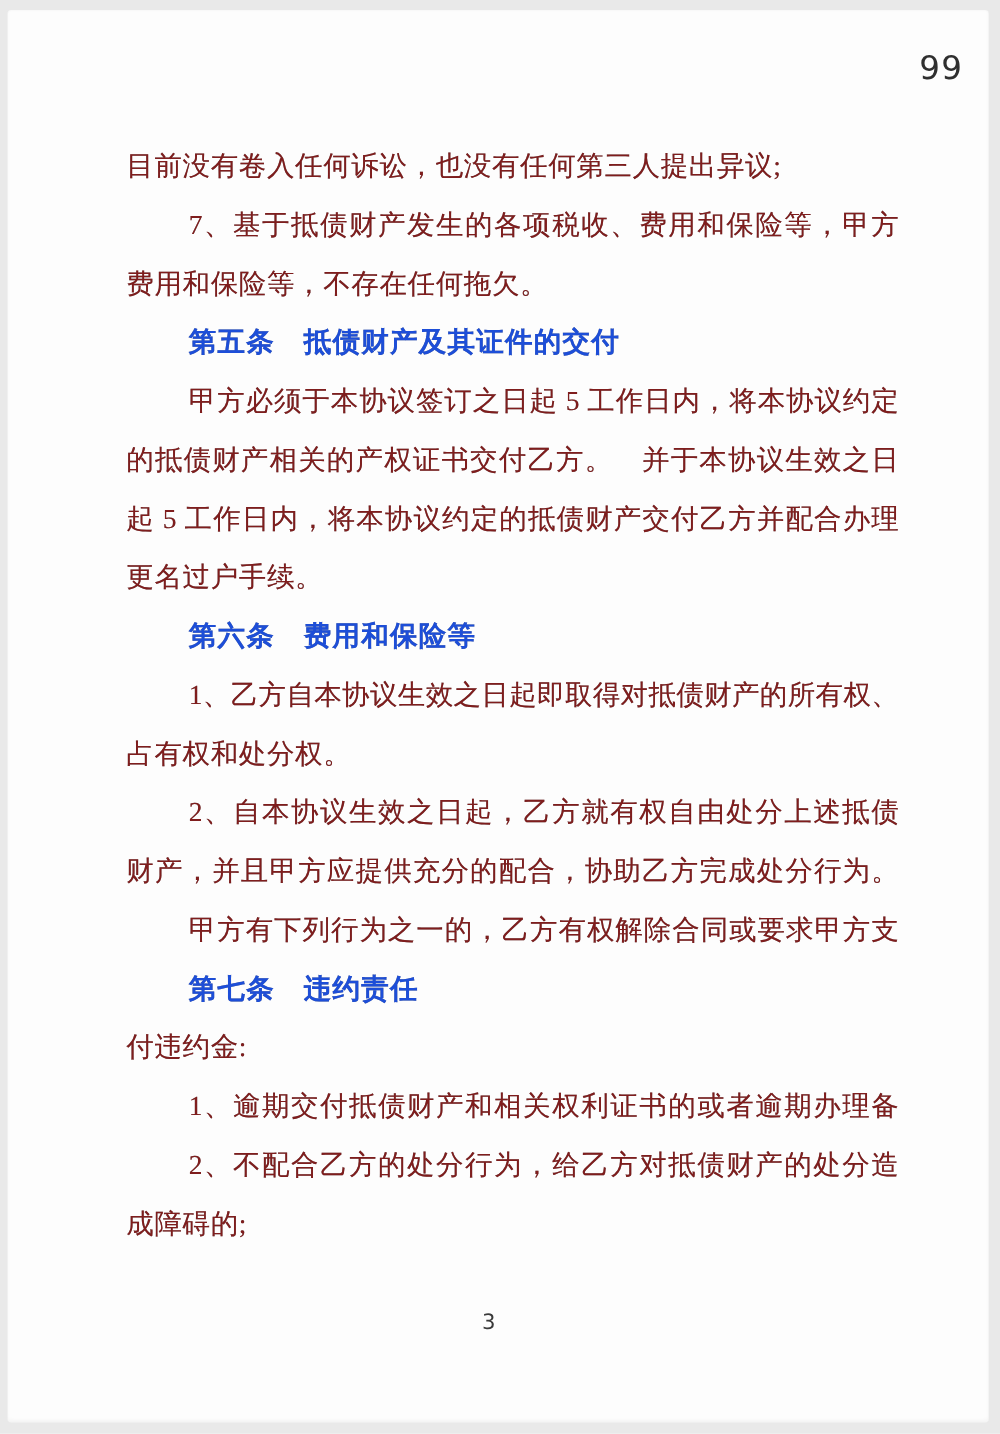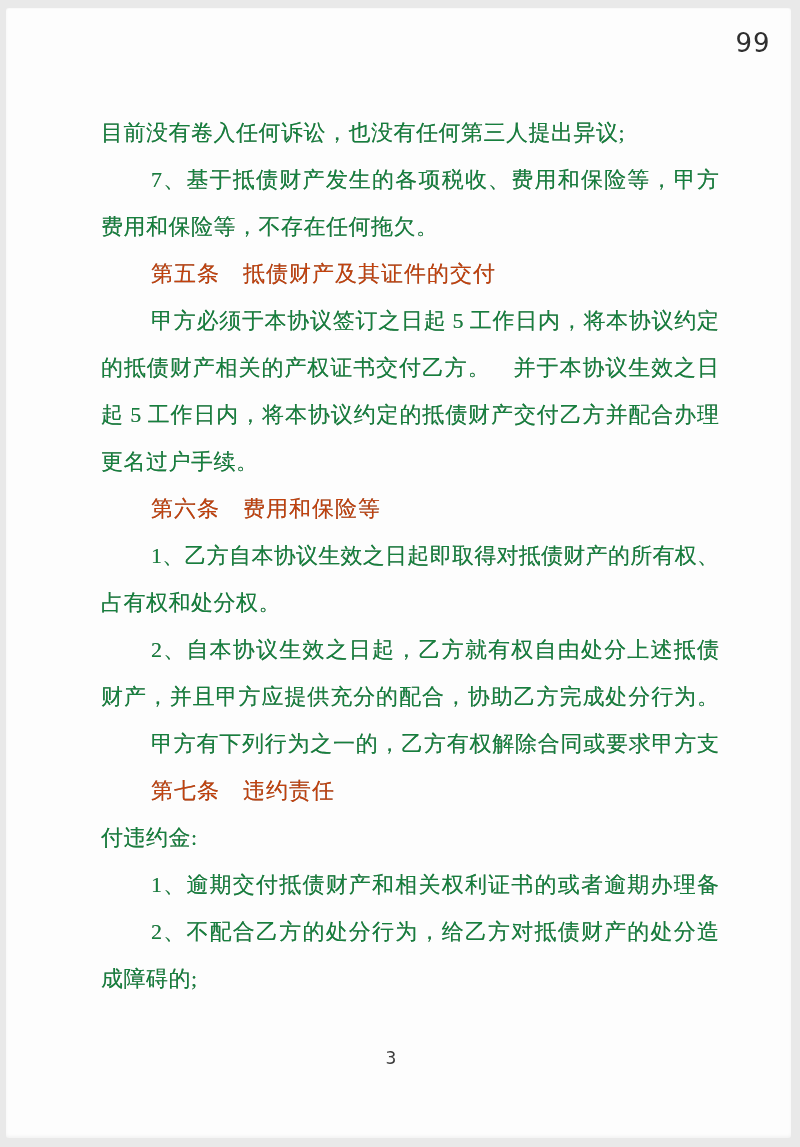--- a/index.html
+++ b/index.html
@@ -19,57 +19,57 @@
     top: 8px;
     left: 6px;
     right: 9px;
     bottom: 9px;
     background: #fdfdfd;
     border-radius: 3px;
     box-shadow: inset 0 -2px 3px rgba(0,0,0,0.04), inset 0 1px 1px rgba(0,0,0,0.02);
   }
   .corner-num {
     position: absolute;
-    top: 20px;
+    top: 32px;
     left: 721px;
     width: 52px;
     text-align: center;
     font-size: 26px;
     letter-spacing: 1px;
     color: #2f2f2f;
     font-family: "DejaVu Sans", sans-serif;
   }
   .text-block {
     position: absolute;
     top: 101px;
     left: 95px;
     width: 618px;
   }
   .line {
     height: 47px;
     line-height: 47px;
     font-size: 22px;
-    color: #15803d;
+    color: #7f1d1d;
     white-space: nowrap;
     letter-spacing: 0.5px;
     text-shadow: 0 0 0.5px rgba(40,40,40,0.55);
   }
   .line.just {
     white-space: normal;
     text-align: justify;
     text-align-last: justify;
     text-justify: inter-character;
     letter-spacing: 0;
   }
   .line.indent {
     padding-left: 50px;
   }
   .line.heading {
-    font-weight: normal;
-    color: #c2410c;
+    font-weight: bold;
+    color: #1d4ed8;
     letter-spacing: 1px;
   }
   .footer-num {
     position: absolute;
     top: 1040px;
     left: 355px;
     width: 60px;
     text-align: center;
     font-size: 17px;
     color: #3a3a3a;

